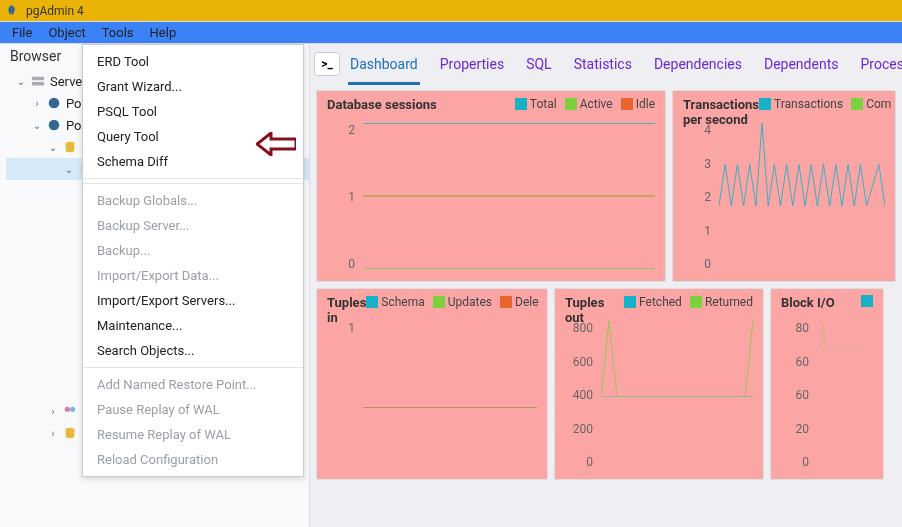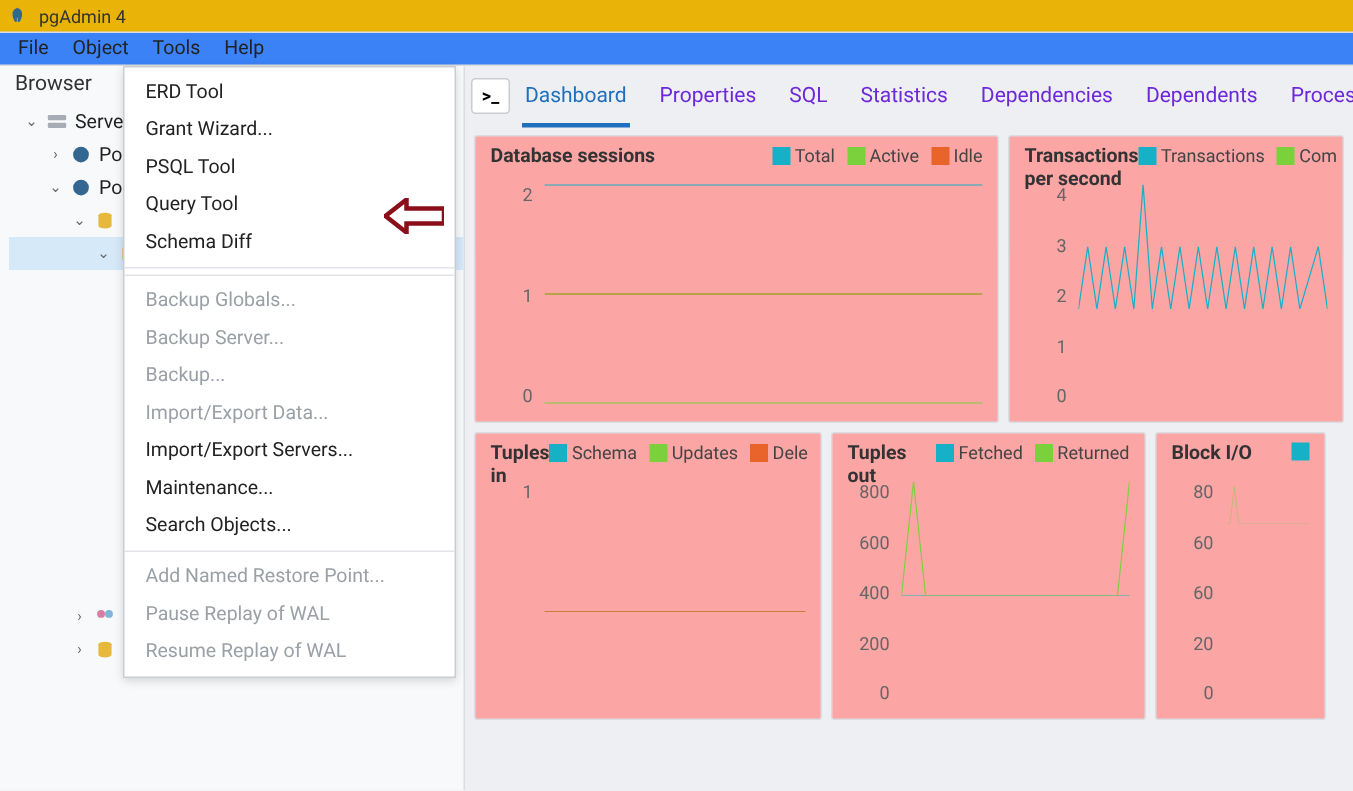--- a/index.html
+++ b/index.html
@@ -170,20 +170,21 @@
       <div class="mi disabled">Backup Server...</div>
       <div class="mi disabled">Backup...</div>
       <div class="mi disabled">Import/Export Data...</div>
       <div class="mi">Import/Export Servers...</div>
       <div class="mi">Maintenance...</div>
       <div class="mi">Search Objects...</div>
       <hr>
       <div class="mi disabled">Add Named Restore Point...</div>
       <div class="mi disabled">Pause Replay of WAL</div>
       <div class="mi disabled">Resume Replay of WAL</div>
+      <div class="mi disabled">Reload Configuration</div>
     </div>
 
     <div class="red-arrow">
       <svg width="40" height="24" viewBox="0 0 40 24">
         <path d="M40 7 L15 7 L15 1 L1 12 L15 23 L15 17 L40 17 Z" fill="none" stroke="#8b0f1a" stroke-width="3"></path>
       </svg>
     </div>
   </div>
 
   <div class="main-pane">

